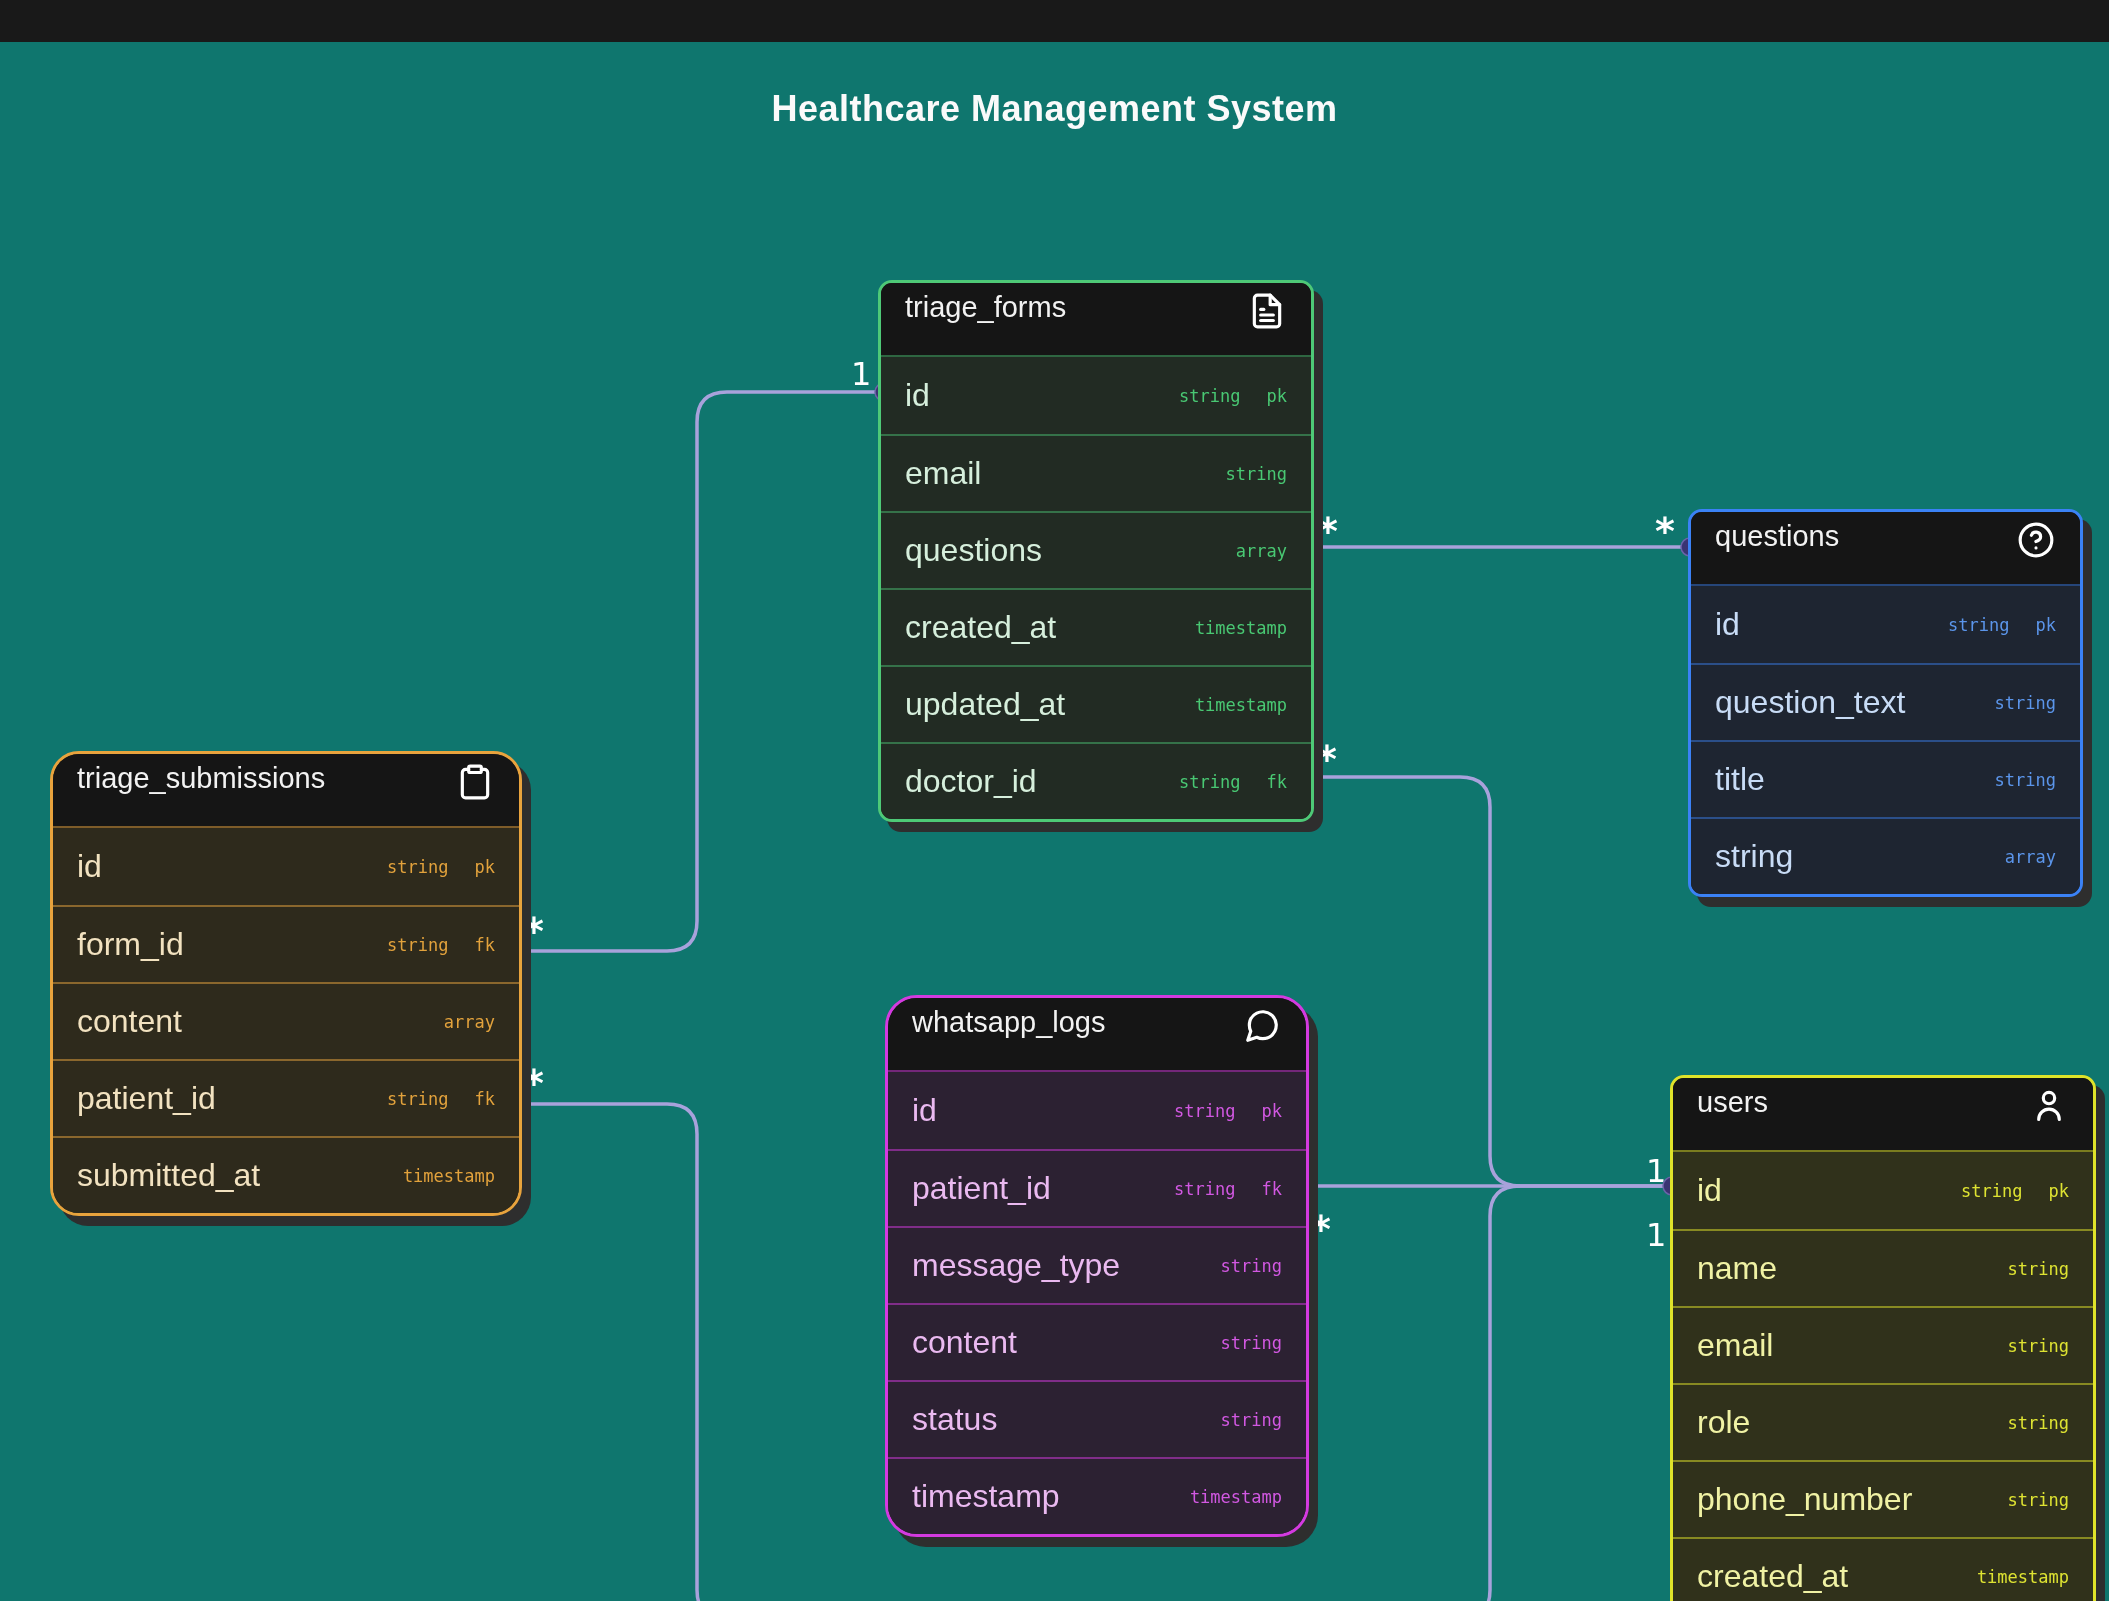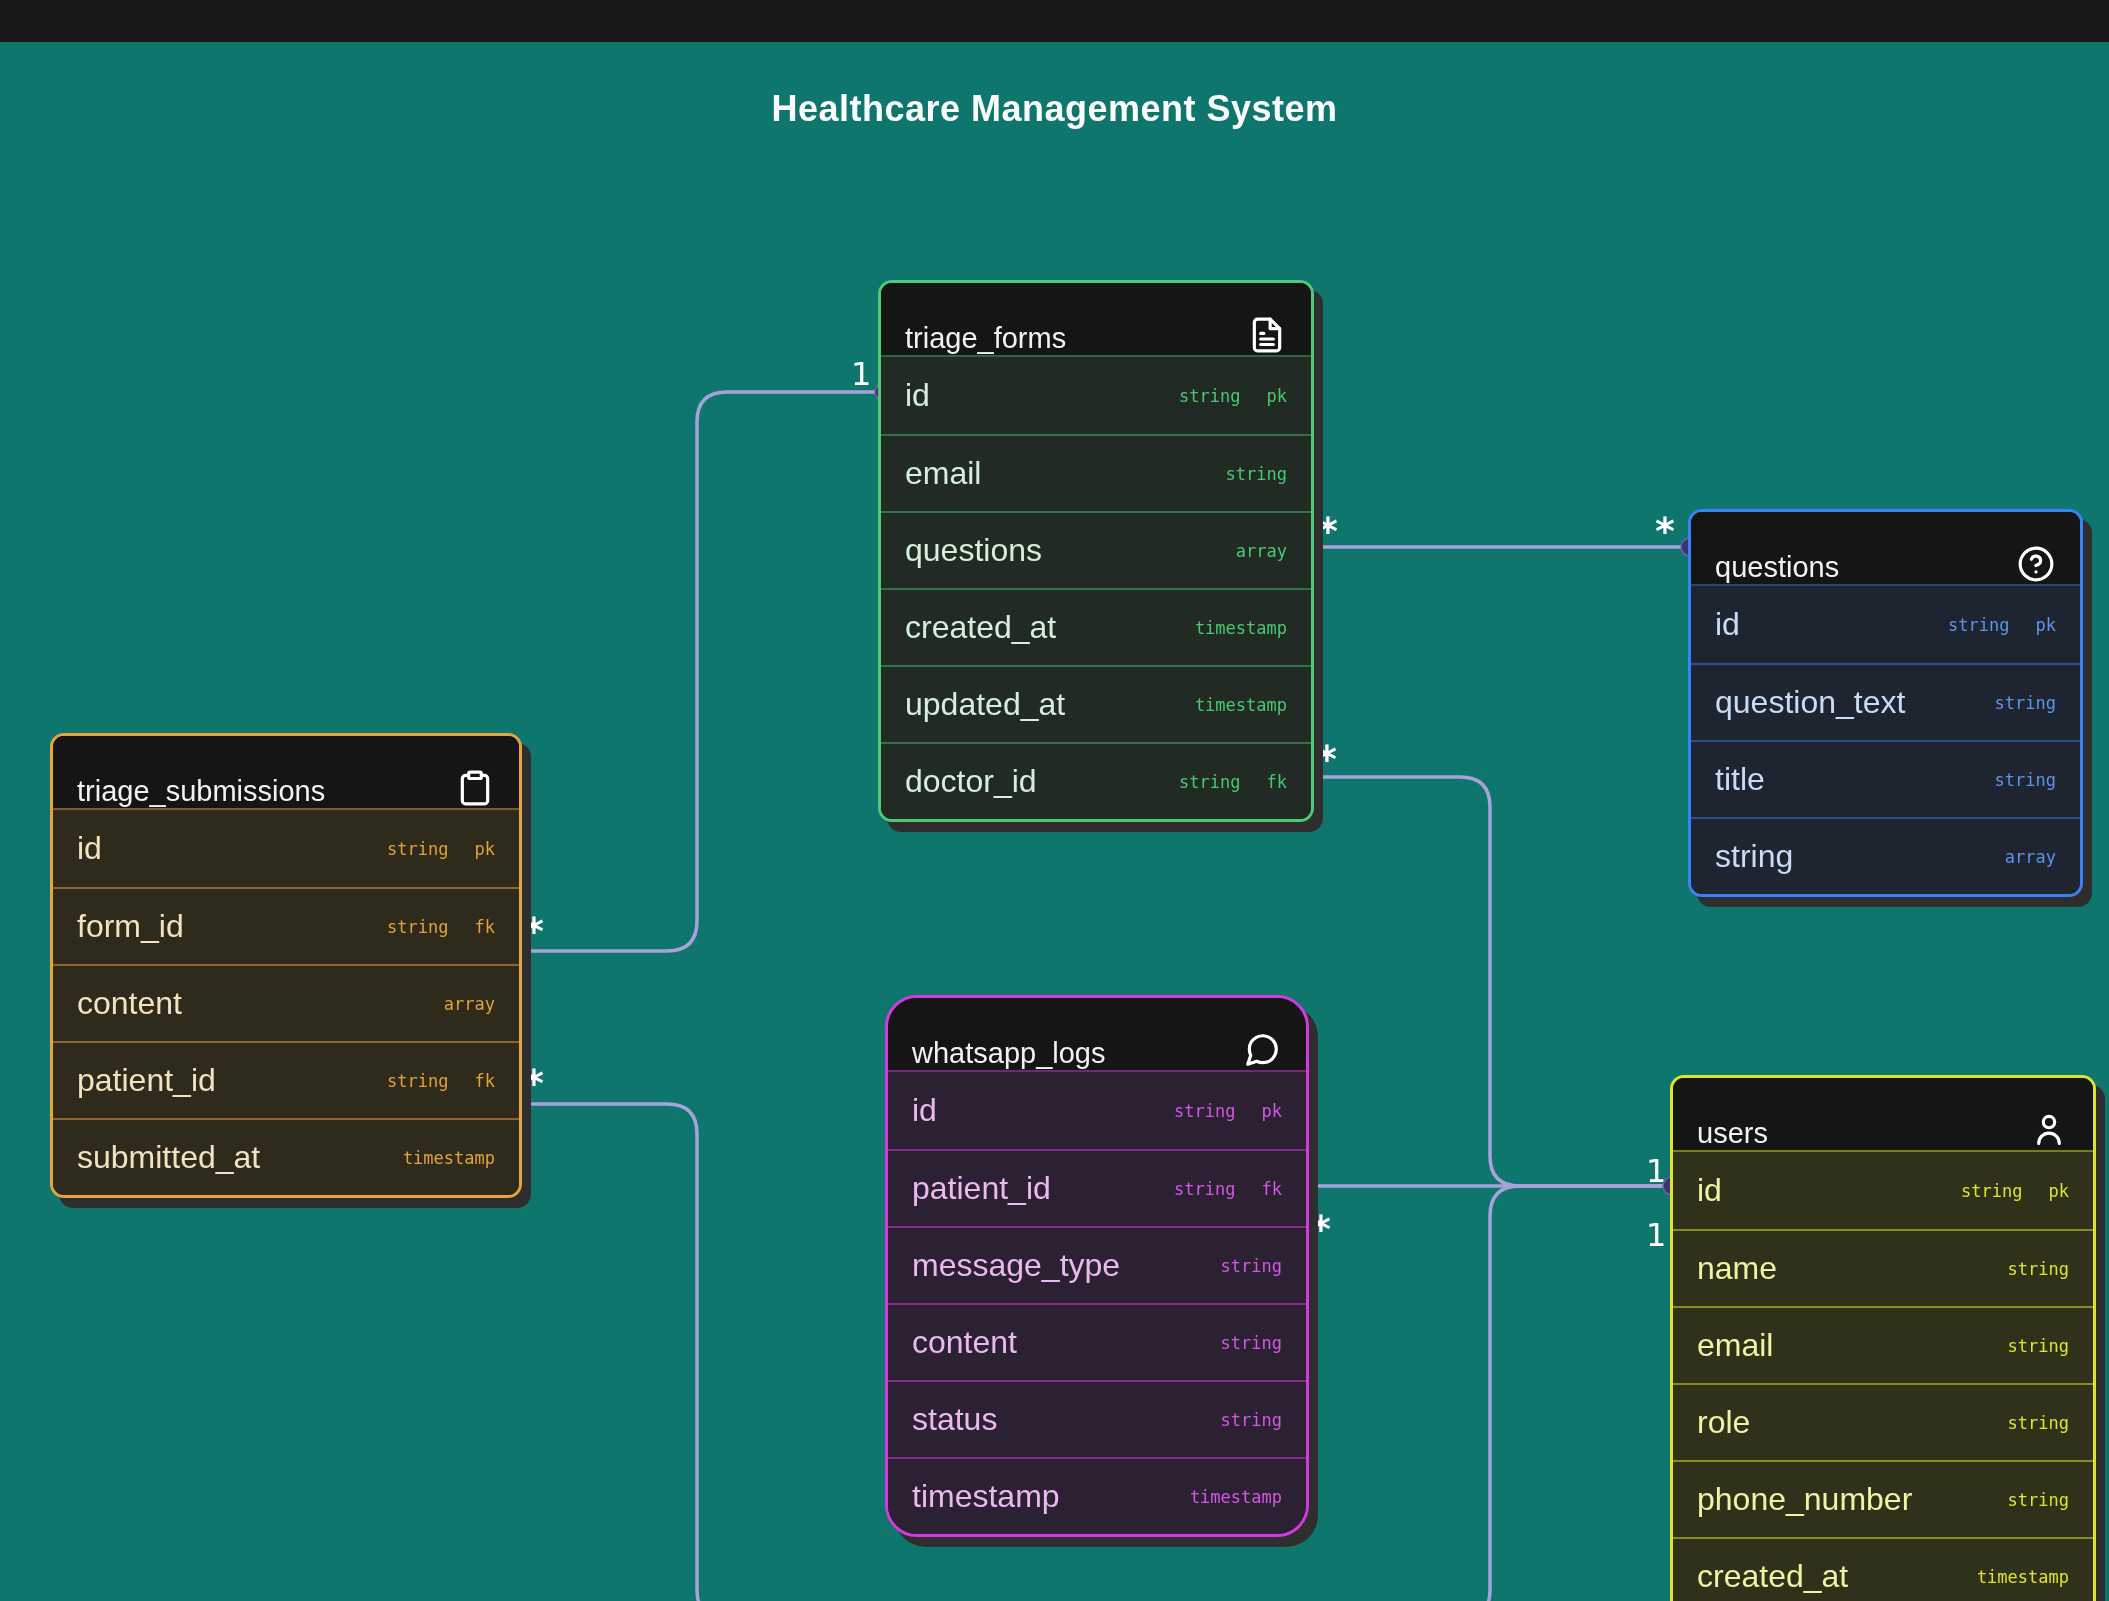--- a/index.html
+++ b/index.html
@@ -10,22 +10,22 @@
 
   .connectors{position:absolute;left:0;top:0;width:2109px;height:1601px;}
   .connectors path{fill:none;stroke:#a8a2db;stroke-width:3.5px;}
   .connectors circle{fill:#3a3472;stroke:#6a63a8;stroke-width:1.5px;}
   .connectors text{fill:#ffffff;font-family:"DejaVu Sans",sans-serif;}
   .card-num{font-size:32px;font-weight:500;}
   .card-star{font-size:38px;font-weight:700;}
 
   .tbl{position:absolute;border-radius:14px;border:3px solid var(--bd);
        background:var(--rbg);overflow:hidden;box-shadow:9px 10px 0 0 #2e2e2e;}
-  .hd{height:74px;background:#151515;display:flex;align-items:flex-end;
-      justify-content:space-between;padding:0 24px;border-bottom:2px solid var(--sep);
+  .hd{height:74px;background:#151515;display:flex;align-items:flex-start;
+      justify-content:space-between;padding:8px 24px;border-bottom:2px solid var(--sep);
       box-sizing:border-box;}
   .tname{color:#f2f2f2;font-size:29px;font-weight:500;}
   .ticon{width:40px;height:40px;display:flex;align-items:center;justify-content:center;}
   .ticon svg{width:38px;height:38px;stroke:#ffffff;fill:none;stroke-width:2;
              stroke-linecap:round;stroke-linejoin:round;}
   .row{height:77px;box-sizing:border-box;display:flex;align-items:center;
        justify-content:space-between;padding:0 24px;background:var(--rbg);}
   .row + .row{border-top:2px solid var(--sep);}
   .nm{color:var(--nm);font-size:32px;font-weight:500;}
   .tp{color:var(--tp);font-size:17px;font-family:"DejaVu Sans Mono",monospace;}
@@ -147,21 +147,21 @@
     <div class="row">
         <span class="nm">title</span>
         <span class="tp"><span>string</span></span>
       </div>
     <div class="row">
         <span class="nm">string</span>
         <span class="tp"><span>array</span></span>
       </div>
   </div>
 
-  <div class="tbl t-subs" style="left:50px;top:691px;width:466px;">
+  <div class="tbl t-subs" style="left:50px;top:709px;width:466px;border-radius:29px;">
     <div class="hd">
       <span class="tname">triage_submissions</span>
       <span class="ticon">
         <svg viewBox="0 0 24 24">
             <path d="M16 4h2a2 2 0 0 1 2 2v14a2 2 0 0 1-2 2H6a2 2 0 0 1-2-2V6a2 2 0 0 1 2-2h2"></path>
             <rect x="8" y="2" width="8" height="4" rx="1" ry="1"></rect>
           </svg>
       </span>
     </div>
     <div class="row">

